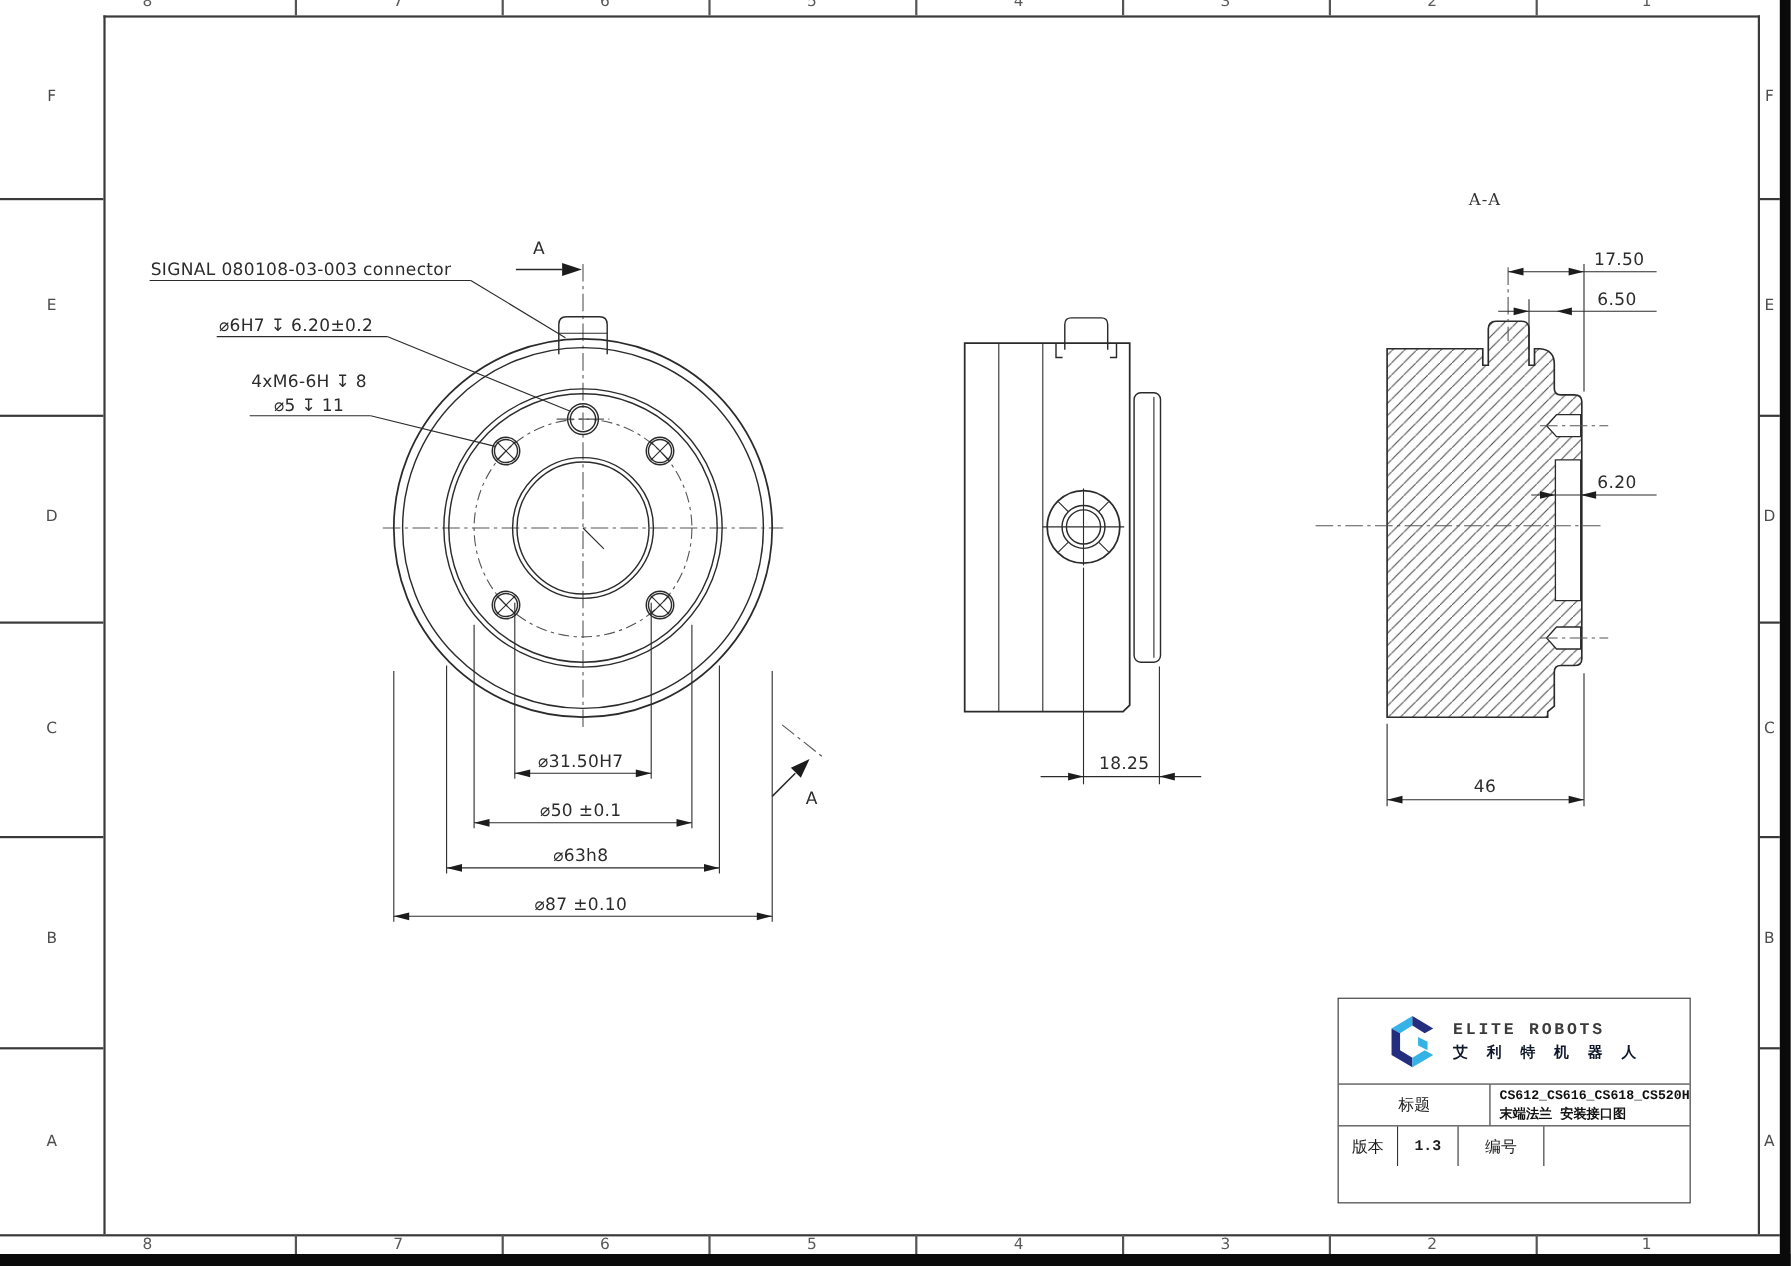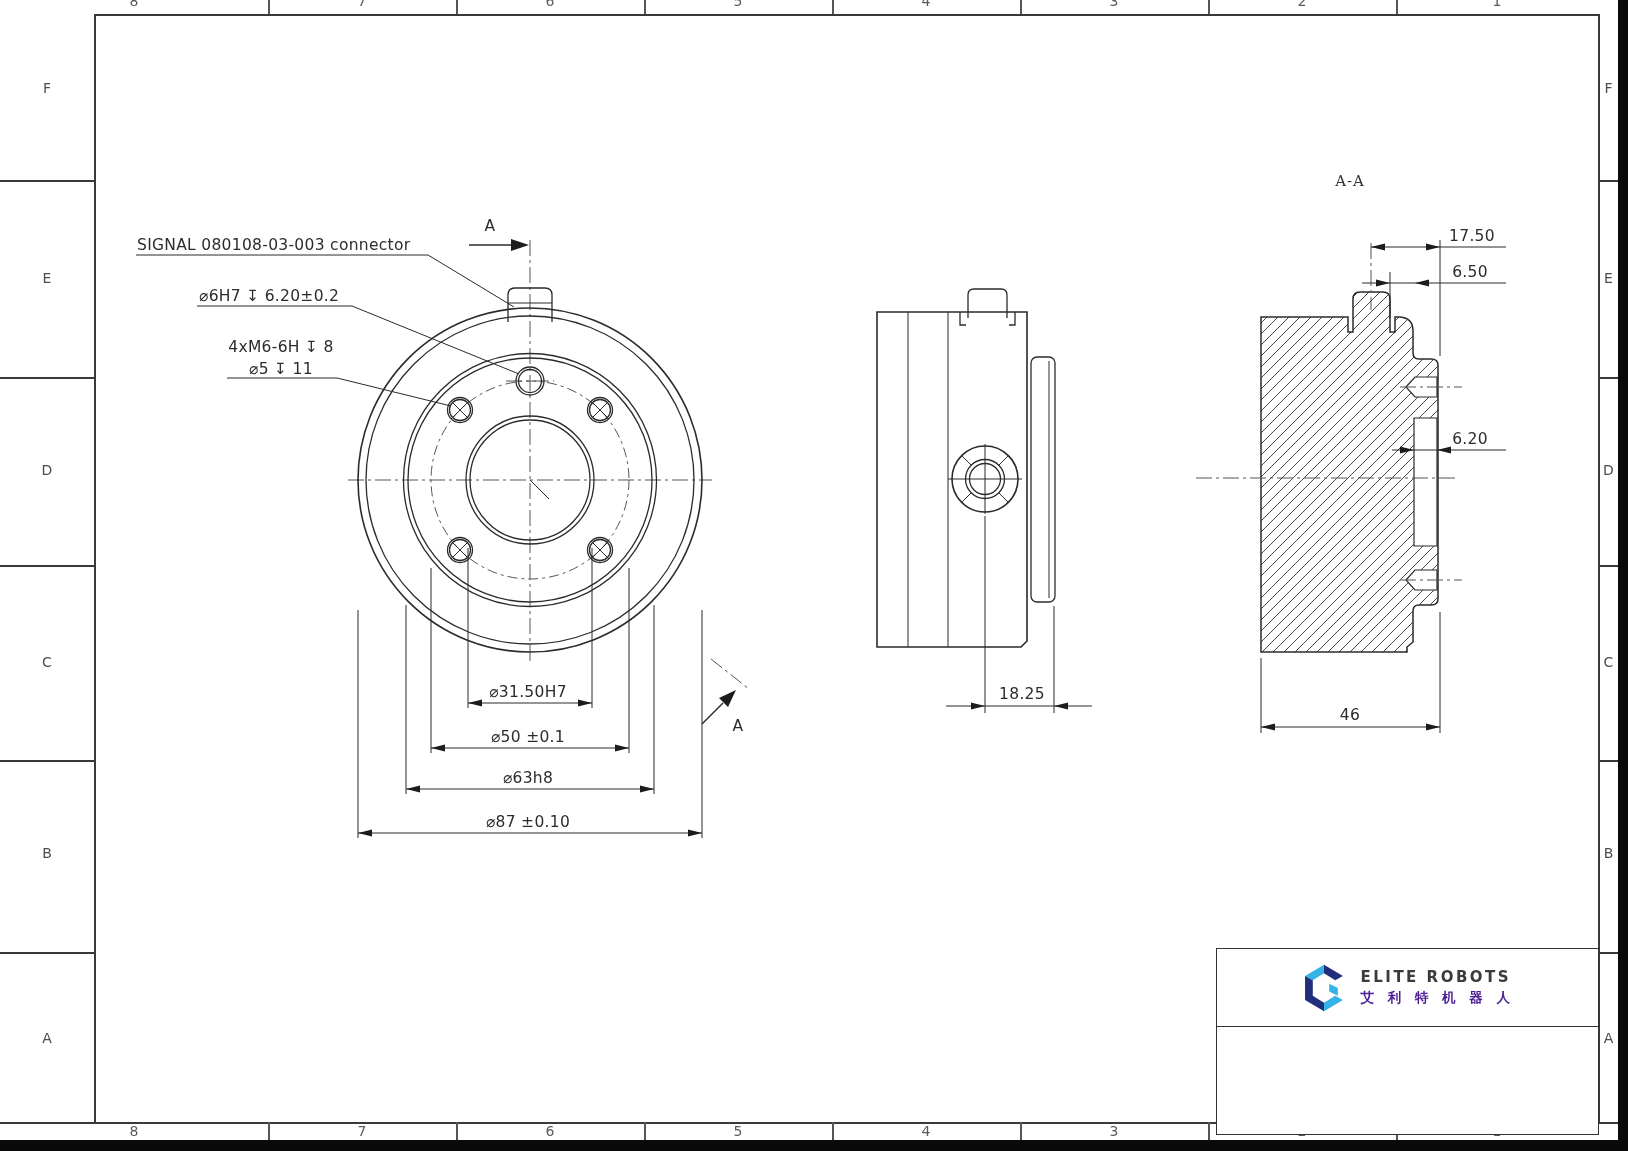--- a/index.html
+++ b/index.html
@@ -8,26 +8,26 @@
   .abs{position:absolute;}
   .bar{background:#0a0a0a;}
   .bline{background:#3a3a3a;}
   .tick{width:2px;background:#555;}
   .zl{color:#4c4c4c;font-size:14px;text-align:center;}
   .zn{color:#5a5a5a;font-size:14px;text-align:center;}
   .cad{position:absolute;left:0;top:0;}
   .cad line,.cad path,.cad circle,.cad rect,.cad polyline{vector-effect:non-scaling-stroke;}
   .t{font-family:"DejaVu Sans","Liberation Sans",sans-serif;font-size:15.5px;fill:#2c2c2c;letter-spacing:.3px;}
   .tsec{font-family:"DejaVu Serif","Liberation Serif",serif;font-size:15px;fill:#333;letter-spacing:1px;}
-  .tb{position:absolute;left:1216px;top:948px;width:383px;height:187px;border:1.5px solid #333;
-      box-sizing:border-box;background:#fff;}
+  .tb{position:absolute;left:1216px;top:907px;width:321px;height:187px;border:1.5px solid #333;
+      box-sizing:border-box;background:#fff;font-family:Liberation Mono, monospace;}
   .tb-logo{height:78px;border-bottom:1.3px solid #333;display:flex;align-items:center;justify-content:center;gap:14px;box-sizing:border-box;}
   .brand{display:flex;flex-direction:column;gap:3px;}
   .brand-en{font-weight:bold;font-size:15px;letter-spacing:2.5px;color:#3b3b3b;}
-  .brand-cn{font-weight:bold;font-size:13.5px;letter-spacing:4.5px;color:#4c1d95;}
+  .brand-cn{font-weight:bold;font-size:13.5px;letter-spacing:4.5px;color:#0f172a;}
   .tb-row{display:flex;box-sizing:border-box;border-bottom:1.3px solid #333;}
   .tb-row.last{border-bottom:none;}
   .cell{box-sizing:border-box;display:flex;align-items:center;justify-content:center;color:#1c1c1c;}
   .cl{border-right:1.3px solid #333;}
   .lbl{font-size:14.5px;}
   .val2{flex-direction:column;align-items:flex-start;justify-content:center;padding-left:8px;
         font-weight:bold;font-size:12px;line-height:1.35;color:#111;}
   .valdate{font-weight:bold;font-size:14px;}
   .vver{font-weight:bold;font-size:13.5px;}
 </style>
@@ -291,15 +291,28 @@
         <polygon points="26,2 48,15 39,20 26,12" fill="#232f7e"></polygon>
         <polygon points="4,15 4,43 26,56 26,46 13,38 13,20" fill="#232f7e"></polygon>
         <polygon points="26,56 48,43 39,38 26,46" fill="#35b3e6"></polygon>
         <polygon points="32,24 42,29 42,38 32,33" fill="#35b3e6"></polygon>
       </svg>
       <div class="brand">
         <span class="brand-en">ELITE ROBOTS</span>
         <span class="brand-cn">艾 利 特 机 器 人</span>
       </div>
     </div>
+    <div class="tb-row" style="height:38px">
+      <div class="cell cl lbl" style="width:190px">标题</div>
+      <div class="cell val2" style="flex:1">
+        <span>CS612_CS616_CS618_CS520H</span>
+        <span>末端法兰 安装接口图</span>
+      </div>
+    </div>
+    <div class="tb-row last" style="height:36px">
+      <div class="cell cl lbl" style="width:54px">版本</div>
+      <div class="cell cl vver" style="width:55px">1.3</div>
+      <div class="cell cl lbl" style="width:78px">编号</div>
+      <div class="cell" style="flex:1"></div>
+    </div>
   </div>
 
 </div>
 
 </body></html>

